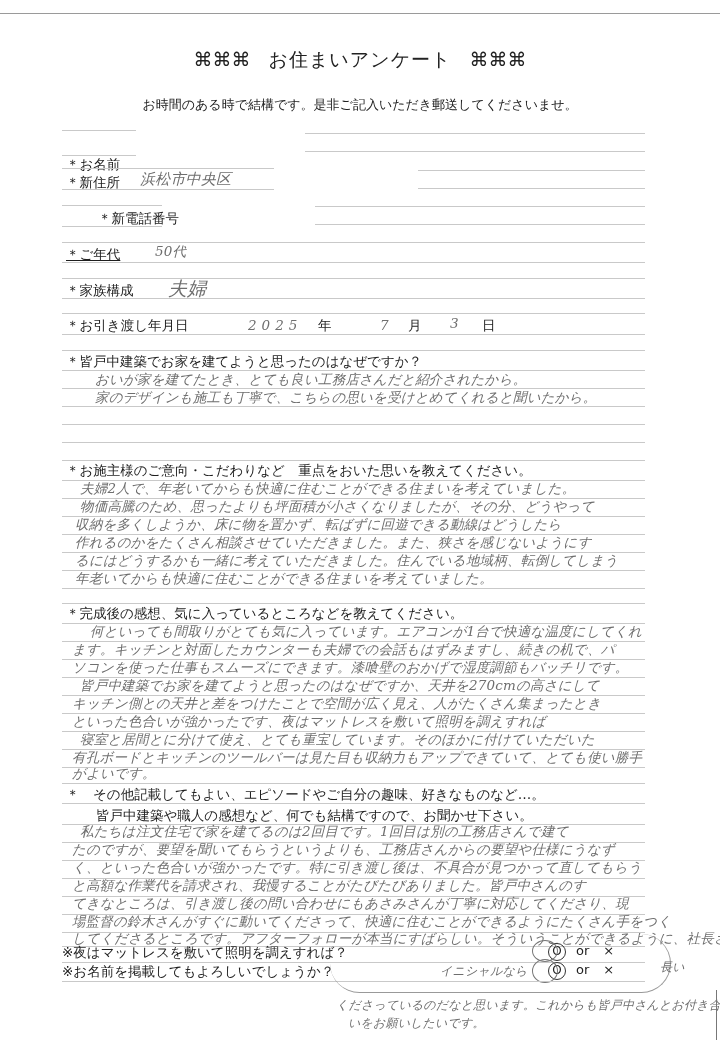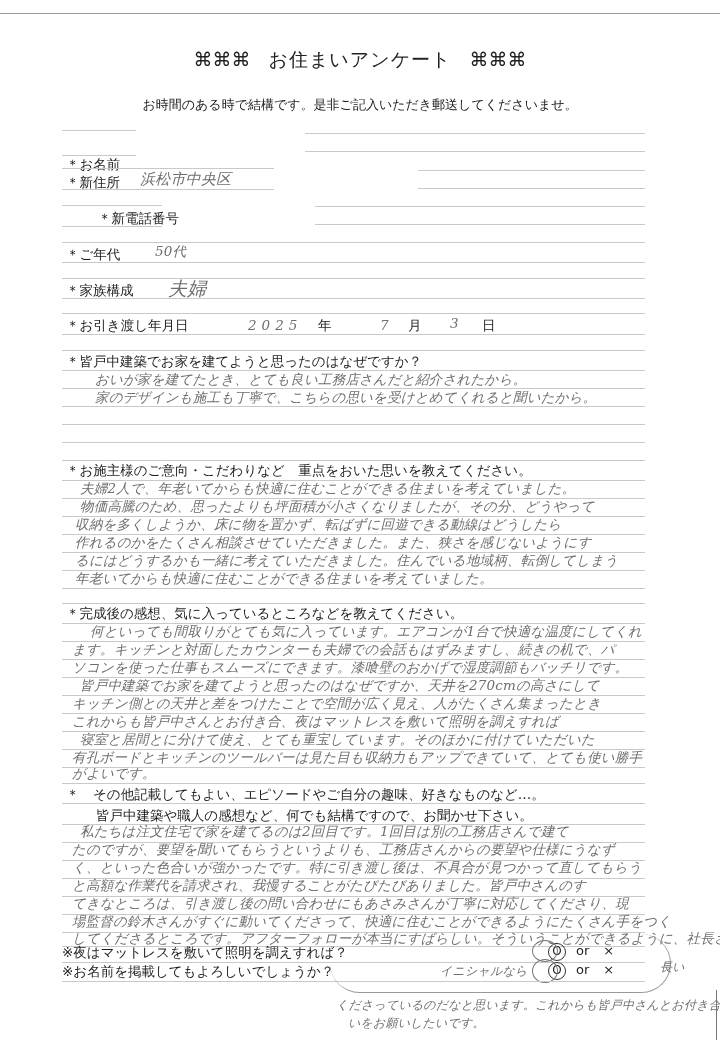--- a/index.html
+++ b/index.html
@@ -70,21 +70,21 @@
   <div class="rule" style="left:418px;top:188px;width:227px;"></div>
 
   <div class="rule" style="left:62px;top:205px;width:100px;"></div>
   <div class="rule" style="left:315px;top:206px;width:330px;"></div>
   <div class="label" style="left:66px;top:210px;margin-left:32px;">＊新電話番号</div>
   <div class="hand" style="left:180px;top:208px;"></div>
   <div class="rule" style="left:62px;top:226px;width:100px;"></div>
   <div class="rule" style="left:315px;top:224px;width:330px;"></div>
 
   <div class="rule" style="left:62px;top:242px;width:583px;"></div>
-  <div class="label" style="left:66px;top:246px;">＊ご年代</div>
+  <div class="label" style="left:66px;top:246px;text-decoration:underline;">＊ご年代</div>
   <div class="hand" style="left:155px;top:242px;">50代</div>
   <div class="rule" style="left:62px;top:262px;width:583px;"></div>
 
   <div class="rule" style="left:62px;top:278px;width:583px;"></div>
   <div class="label" style="left:66px;top:282px;">＊家族構成</div>
   <div class="hand" style="left:168px;top:279px;font-size:19px;">夫婦</div>
   <div class="rule" style="left:62px;top:298px;width:583px;"></div>
 
   <div class="rule" style="left:62px;top:313px;width:583px;"></div>
   <div class="label" style="left:66px;top:317px;">＊お引き渡し年月日</div>
@@ -134,21 +134,21 @@
   <div class="hand" style="left:90px;top:622px;">何といっても間取りがとても気に入っています。エアコンが1台で快適な温度にしてくれ</div>
   <div class="rule" style="left:62px;top:641px;width:583px;"></div>
   <div class="hand" style="left:72px;top:640px;">ます。キッチンと対面したカウンターも夫婦での会話もはずみますし、続きの机で、パ</div>
   <div class="rule" style="left:62px;top:659px;width:583px;"></div>
   <div class="hand" style="left:72px;top:658px;">ソコンを使った仕事もスムーズにできます。漆喰壁のおかげで湿度調節もバッチリです。</div>
   <div class="rule" style="left:62px;top:677px;width:583px;"></div>
   <div class="hand" style="left:80px;top:676px;">皆戸中建築でお家を建てようと思ったのはなぜですか、天井を270cmの高さにして</div>
   <div class="rule" style="left:62px;top:695px;width:583px;"></div>
   <div class="hand" style="left:72px;top:694px;">キッチン側との天井と差をつけたことで空間が広く見え、人がたくさん集まったとき</div>
   <div class="rule" style="left:62px;top:713px;width:583px;"></div>
-  <div class="hand" style="left:72px;top:712px;">これからも皆戸中さんとお付き合、夜はマットレスを敷いて照明を調えすれば</div>
+  <div class="hand" style="left:72px;top:712px;">といった色合いが強かったです、夜はマットレスを敷いて照明を調えすれば</div>
   <div class="rule" style="left:62px;top:731px;width:583px;"></div>
   <div class="hand" style="left:80px;top:730px;">寝室と居間とに分けて使え、とても重宝しています。そのほかに付けていただいた</div>
   <div class="rule" style="left:62px;top:749px;width:583px;"></div>
   <div class="hand" style="left:72px;top:748px;">有孔ボードとキッチンのツールバーは見た目も収納力もアップできていて、とても使い勝手</div>
   <div class="rule" style="left:62px;top:767px;width:583px;"></div>
   <div class="hand" style="left:72px;top:764px;">がよいです。</div>
   <div class="rule" style="left:62px;top:783px;width:583px;"></div>
 </div>
 
 <div>

